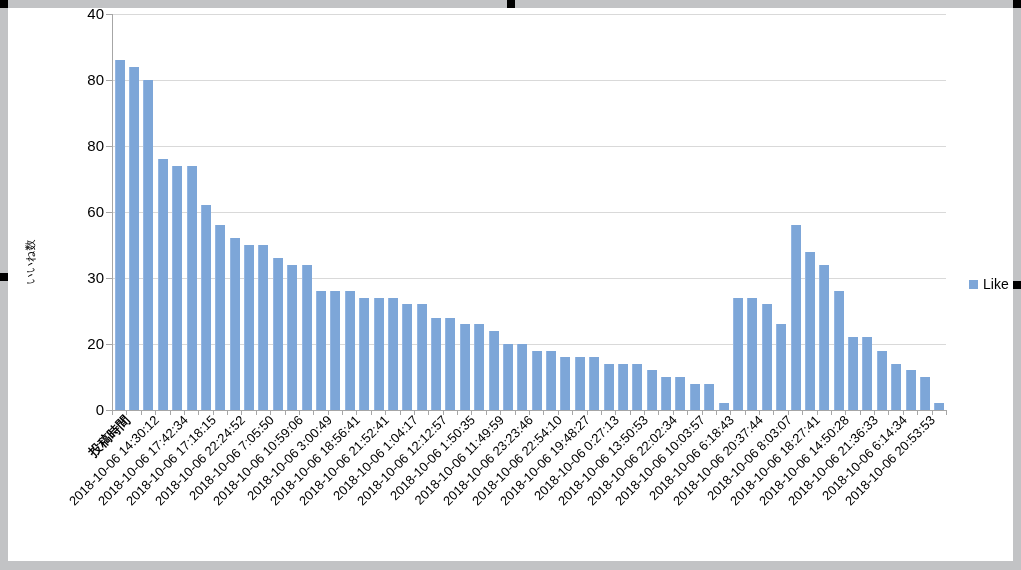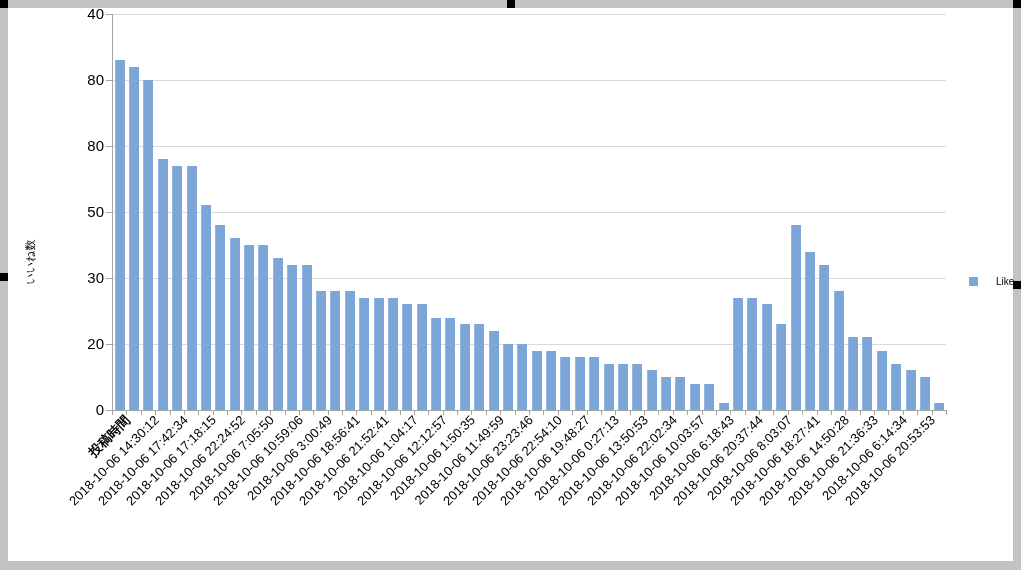--- a/index.html
+++ b/index.html
@@ -15,21 +15,21 @@
   .x-axis-line { position:absolute; left:112px; top:410px; width:835px; height:1px; background:#a6a6a6; }
   .xtick { position:absolute; top:411px; width:1px; height:4px; background:#a6a6a6; }
   .ytick { position:absolute; left:106px; width:6px; height:1px; background:#a6a6a6; }
   .ynum { position:absolute; width:40px; text-align:right; font-size:15px; line-height:16px; }
   .bar { position:absolute; width:9px; background:#7da6d8; border-left:1px solid #94b6e2; }
   .xlab {
     position:absolute; width:170px; text-align:right; font-size:13px; line-height:14px;
     white-space:nowrap; transform-origin:100% 0; transform:rotate(-45deg);
   }
   .xlab.hdr { font-weight:bold; }
-  .legend { position:absolute; left:969px; top:276px; display:flex; align-items:center; font-size:10px;gap:13px; }
+  .legend { position:absolute; left:969px; top:276px; display:flex; align-items:center; font-size:14px; }
   .legend .swatch { width:9px; height:9px; background:#7da6d8; margin-right:5px; display:inline-block; }
   .x-title { position:absolute; left:112px; top:529px; width:834px; text-align:center; font-size:12px; }
   .y-title {
     position:absolute; left:30px; top:262px; white-space:nowrap; font-size:11px;
     transform:translate(-50%,-50%) rotate(-90deg);
   }
 </style>
 </head>
 <body>
 
@@ -41,21 +41,21 @@
       <div class="ytick" style="top: 410px;"></div>
       <div class="ynum" style="left: 64px; top: 402px;">0</div>
       <div class="gridline" style="top: 344px;"></div>
       <div class="ytick" style="top: 344px;"></div>
       <div class="ynum" style="left: 64px; top: 336px;">20</div>
       <div class="gridline" style="top: 278px;"></div>
       <div class="ytick" style="top: 278px;"></div>
       <div class="ynum" style="left: 64px; top: 270px;">30</div>
       <div class="gridline" style="top: 212px;"></div>
       <div class="ytick" style="top: 212px;"></div>
-      <div class="ynum" style="left: 64px; top: 204px;">50</div>
+      <div class="ynum" style="left: 64px; top: 204px;">60</div>
       <div class="gridline" style="top: 146px;"></div>
       <div class="ytick" style="top: 146px;"></div>
       <div class="ynum" style="left: 64px; top: 138px;">80</div>
       <div class="gridline" style="top: 80px;"></div>
       <div class="ytick" style="top: 80px;"></div>
       <div class="ynum" style="left: 64px; top: 72px;">80</div>
       <div class="gridline" style="top: 14px;"></div>
       <div class="ytick" style="top: 14px;"></div>
       <div class="ynum" style="left: 64px; top: 6px;">40</div>
       <div class="y-axis-line"></div>

